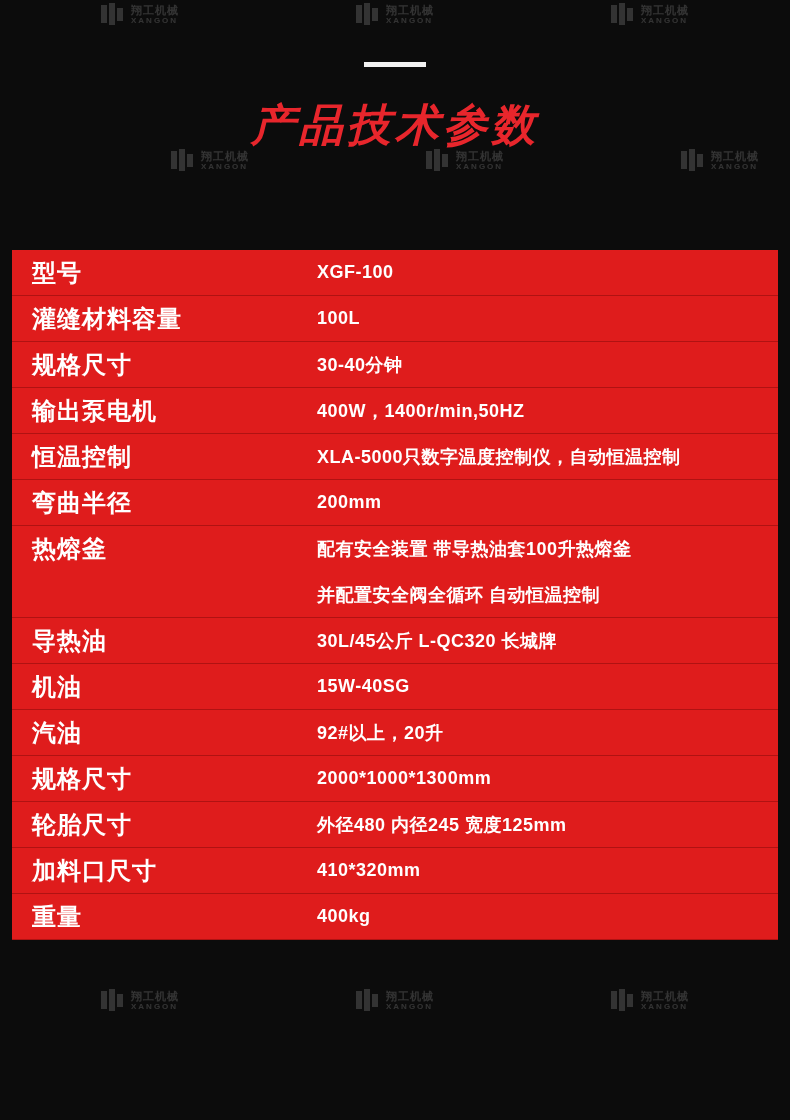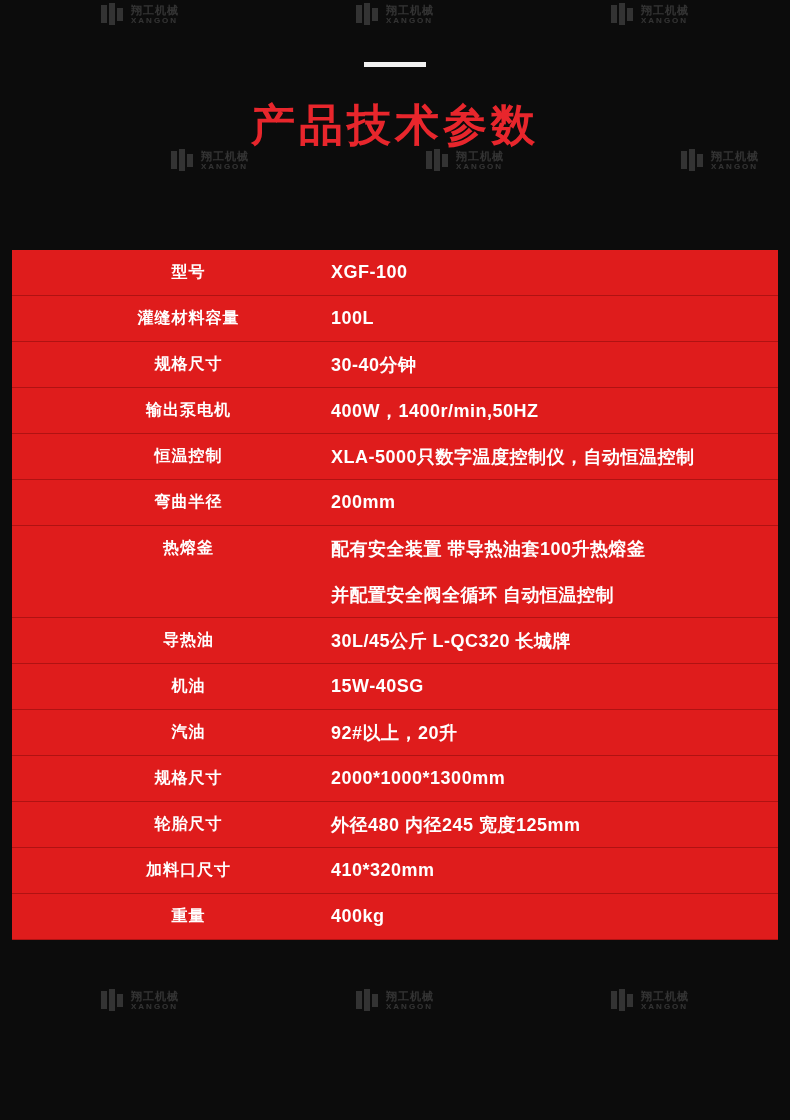--- a/index.html
+++ b/index.html
@@ -63,20 +63,21 @@
     letter-spacing: 2px;
     white-space: nowrap;
   }
 
   
   .header {
     position: relative;
     z-index: 10;
     text-align: center;
     padding-top: 62px;
+    font-style: italic;
   }
   .header-rule {
     width: 62px;
     height: 5px;
     background: #f2f2f2;
     margin: 0 auto 34px auto;
   }
   .header-title {
     font-size: 44px;
     font-weight: bold;
@@ -114,25 +115,24 @@
     border-bottom: 1px solid transparent;
   }
   .spec-table td {
     padding: 0;
     height: 45px;
     vertical-align: middle;
     color: #ffffff;
   }
   td.label {
     width: 285px;
-    padding-left: 34px;
-    font-size: 16px;
+    padding-left: 20px;
+    font-size: 24px;
     font-weight: bold;
     letter-spacing: 1px;
-    text-align: center;
   }
   td.value {
     font-size: 18px;
     font-weight: bold;
     letter-spacing: 0.5px;
     padding-right: 14px;
   }
   td.value.cont {
     padding-left: 0;
   }

